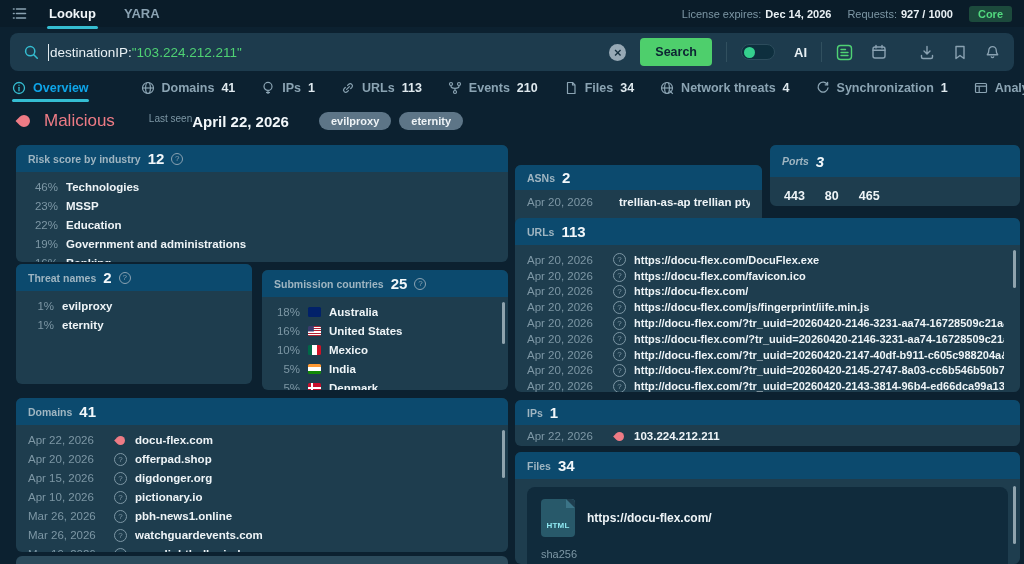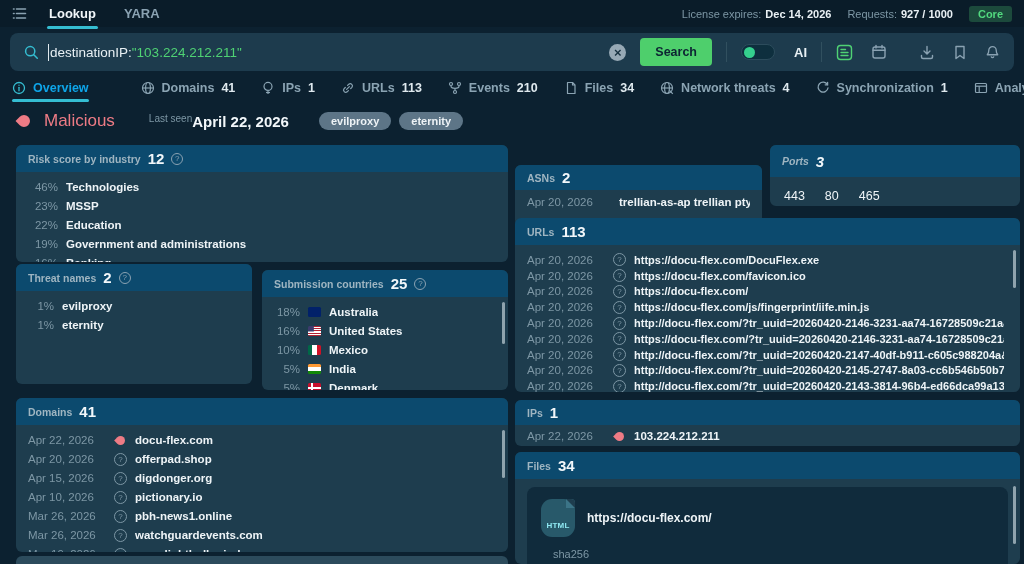--- a/index.html
+++ b/index.html
@@ -95,33 +95,33 @@
                    background:#ee7b85; border-radius:50% 0 50% 50%; transform:rotate(-135deg); }
   .flag { width:13px; height:10px; border-radius:1.5px; flex:none; }
   .flag.au { background:#012169; }
   .flag.us { background:linear-gradient(#3c3b6e,#3c3b6e) 0 0/45% 55% no-repeat,
              repeating-linear-gradient(#b22234 0 1.1px,#fff 1.1px 2.2px); }
   .flag.mx { background:linear-gradient(90deg,#006847 0 33%,#fff 33% 66%,#ce1126 66%); }
   .flag.in { background:linear-gradient(#f93 0 33%,#fff 33% 66%,#128807 66%); }
   .flag.dk { background:linear-gradient(90deg,transparent 0 26%,#fff 26% 42%,transparent 42%),
              linear-gradient(transparent 0 38%,#fff 38% 62%,transparent 62%),#c8102e; }
   .ports-body { display:flex; gap:20px; padding:12px 14px; }
-  .port { font-size:12.5px; font-weight:400; color:#eef4f7; cursor:pointer; }
+  .port { font-size:12.5px; font-weight:700; color:#eef4f7; cursor:pointer; }
   .scroll-thumb { position:absolute; width:3px; background:#8fa3ad; border-radius:2px; cursor:grab; }
 
   
   .file-card { margin:8px 12px; background:#102b3c; border-radius:8px; padding:12px 14px; height:120px; }
   .fc-top { display:flex; align-items:center; gap:12px; }
-  .html-ico { position:relative; width:34px; height:38px; background:#28596a; border-radius:11px; flex:none; }
+  .html-ico { position:relative; width:34px; height:38px; background:#28596a; border-radius:4px; flex:none; }
   .html-ico::after { content:""; position:absolute; top:0; right:0; border-style:solid; border-width:0 9px 9px 0;
                      border-color:#1e3d4e #1e3d4e #3b7487 #3b7487; border-radius:0 4px 0 0; }
   .html-ico span { position:absolute; left:0; right:0; bottom:7px; text-align:center; font-size:8px;
                    font-weight:700; color:#8fe8f2; letter-spacing:.2px; }
   .fc-url { font-size:12px; font-weight:700; color:#eef4f7; cursor:pointer; }
-  .fc-hash-label { font-size:11px; color:#7d97a5; margin-top:11px;margin-left:12px; }
+  .fc-hash-label { font-size:11px; color:#7d97a5; margin-top:11px; }
   .fc-hash { font-size:12px; font-weight:700; color:#e8eef2; margin-top:3px; }
 
   .sliver { position:absolute; left:16px; top:556px; width:492px; height:8px; background:#2c4b5c;
             border-radius:6px 6px 0 0; }
 
   svg { display:block; }
 </style>
 </head>
 <body>
 

